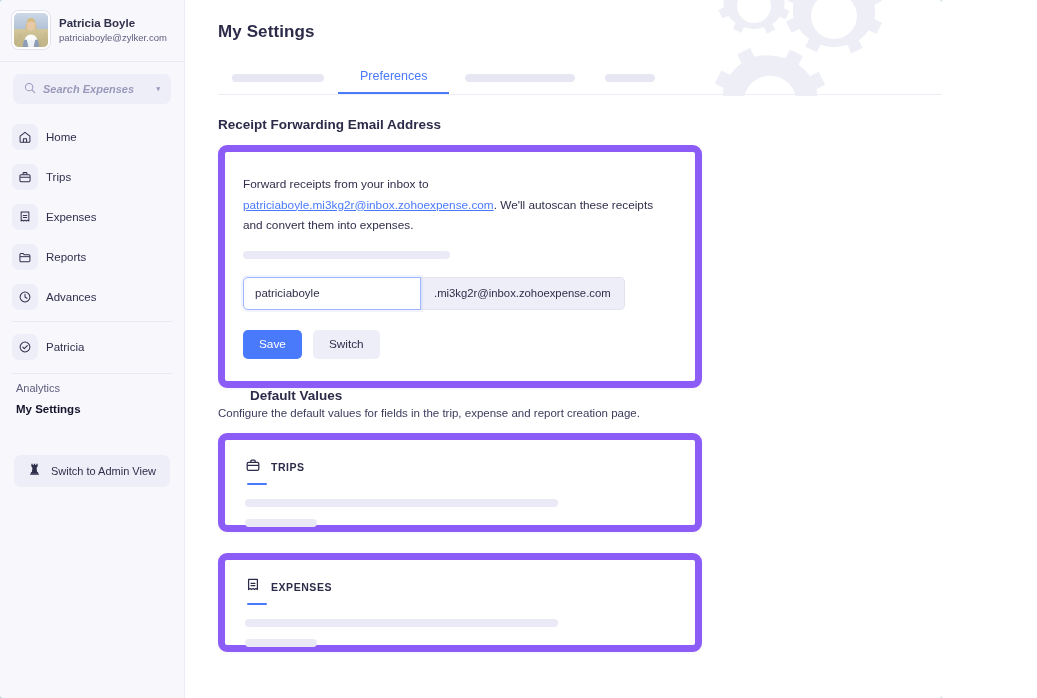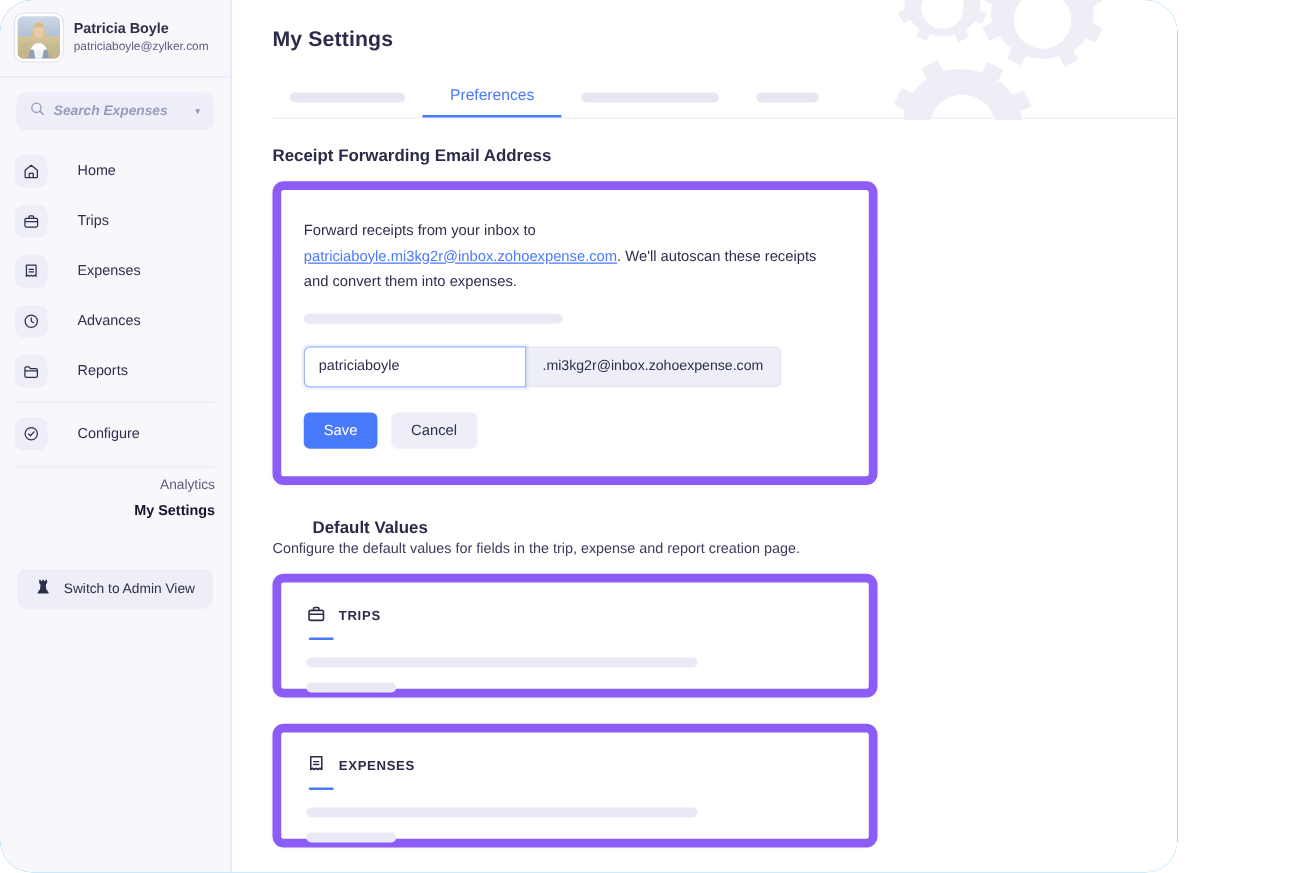--- a/index.html
+++ b/index.html
@@ -7,22 +7,22 @@
   html, body {
     width: 1037px; height: 698px;
     background: #ffffff;
     font-family: "Liberation Sans", sans-serif;
     overflow: hidden;
   }
   #app {
     position: relative;
     width: 942px; height: 698px;
     display: flex;
-    background: #0ea5e9;
-    border-radius: 26px;
+    background: #0369a1;
+    border-radius: 2px;
     overflow: hidden;
   }
 
   
   .sidebar {
     width: 185px; height: 698px;
     background: #f7f7fc;
     border-right: 1px solid #ebebf5;
     display: flex; flex-direction: column;
     flex: 0 0 185px;
@@ -88,38 +88,38 @@
     gap: 7px; padding: 0 11px; font-weight: bold;
   }
   .search-text {
     font-size: 11px; color: #9a99bb; font-style: italic;
     flex: 1; white-space: nowrap;
   }
   .search-caret { font-size: 7px; color: #9a99bb; }
 
   .nav { padding: 4px 12px 0 12px; }
   .nav-item {
-    display: flex; align-items: center; gap: 24px;
+    display: flex; align-items: center; gap: 8px;
     padding: 6px 0 6px 0;
     margin-bottom: 2px;
     cursor: pointer;
   }
   .nav-icon {
     width: 26px; height: 26px; border-radius: 7px;
     background: #eeeef8;
     display: flex; align-items: center; justify-content: center;
     flex: 0 0 26px;
   }
   .nav-label { font-size: 11.5px; color: #2f2e4b; }
   .nav-sep {
     height: 1px; background: #eaeaf4;
     margin: 5px 0 6px 0;
   }
 
-  .section-block { padding: 8px 12px 0 16px; text-align: right; }
+  .section-block { padding: 8px 12px 0 16px; }
   .sec-analytics {
     font-size: 11px; color: #5e5d7e;
     padding-bottom: 9px;
   }
   .sec-mysettings {
     font-size: 11.5px; color: #14132b; font-weight: bold;
   }
 
   .admin-wrap { padding: 40px 14px 0 14px; text-align: right; }
   .admin-btn {
@@ -356,47 +356,47 @@
             <path d="M3.6 2.4h8.8v10.2l-1.5-1-1.4 1-1.5-1-1.5 1-1.4-1-1.5 1z" stroke="#2f2e4b" stroke-width="1.15" stroke-linejoin="round"></path>
             <path d="M6 6.3h4M6 8.6h4" stroke="#2f2e4b" stroke-width="1.1" stroke-linecap="round"></path>
           </svg>
         </span>
         <span class="nav-label">Expenses</span>
       </div>
 
       <div class="nav-item">
         <span class="nav-icon">
           <svg width="14" height="14" viewBox="0 0 16 16" fill="none">
-            <circle cx="8" cy="8" r="5.6" stroke="#2f2e4b" stroke-width="1.15"></circle>
-            <path d="M8 4.9V8l2.2 1.4" stroke="#2f2e4b" stroke-width="1.15" stroke-linecap="round" stroke-linejoin="round"></path>
-          </svg>
-        </span>
-        <span class="nav-label">Advances</span>
+            <path d="M2.2 5.2a1.2 1.2 0 0 1 1.2-1.2h2.5l1.3 1.5h5.2a1.2 1.2 0 0 1 1.2 1.2v5.6a1.2 1.2 0 0 1-1.2 1.2H3.4a1.2 1.2 0 0 1-1.2-1.2z" stroke="#2f2e4b" stroke-width="1.15" stroke-linejoin="round"></path>
+            <path d="M2.3 7.6h11.4" stroke="#2f2e4b" stroke-width="1.1"></path>
+          </svg>
+        </span>
+        <span class="nav-label">Reports</span>
       </div>
 
       <div class="nav-item">
         <span class="nav-icon">
           <svg width="14" height="14" viewBox="0 0 16 16" fill="none">
-            <path d="M2.2 5.2a1.2 1.2 0 0 1 1.2-1.2h2.5l1.3 1.5h5.2a1.2 1.2 0 0 1 1.2 1.2v5.6a1.2 1.2 0 0 1-1.2 1.2H3.4a1.2 1.2 0 0 1-1.2-1.2z" stroke="#2f2e4b" stroke-width="1.15" stroke-linejoin="round"></path>
-            <path d="M2.3 7.6h11.4" stroke="#2f2e4b" stroke-width="1.1"></path>
-          </svg>
-        </span>
-        <span class="nav-label">Reports</span>
+            <circle cx="8" cy="8" r="5.6" stroke="#2f2e4b" stroke-width="1.15"></circle>
+            <path d="M8 4.9V8l2.2 1.4" stroke="#2f2e4b" stroke-width="1.15" stroke-linecap="round" stroke-linejoin="round"></path>
+          </svg>
+        </span>
+        <span class="nav-label">Advances</span>
       </div>
 
       <div class="nav-sep"></div>
 
       <div class="nav-item">
         <span class="nav-icon">
           <svg width="14" height="14" viewBox="0 0 16 16" fill="none">
             <circle cx="8" cy="8" r="5.6" stroke="#2f2e4b" stroke-width="1.15"></circle>
             <path d="M5.5 8.1 7.2 9.8l3.4-3.5" stroke="#2f2e4b" stroke-width="1.2" stroke-linecap="round" stroke-linejoin="round"></path>
           </svg>
         </span>
-        <span class="nav-label">Configure</span>
+        <span class="nav-label">Patricia</span>
       </div>
     </nav>
 
     <div class="nav-sep" style="margin:5px 12px 0 12px;"></div>
 
     <div class="section-block">
       <div class="sec-analytics">Analytics</div>
       <div class="sec-mysettings">My Settings</div>
     </div>
 
@@ -457,25 +457,25 @@
 
         <div class="ph-bar" style="width:207px;margin-top:15px;"></div>
 
         <div class="email-row">
           <input class="email-input" type="text" value="patriciaboyle" style="">
           <div class="email-suffix">.mi3kg2r@inbox.zohoexpense.com</div>
         </div>
 
         <div class="btn-row">
           <button class="btn btn-save">Save</button>
-          <button class="btn btn-cancel">Cancel</button>
-        </div>
-      </div>
-
-      <div class="sec-title" style="margin-top:26px;margin-bottom:0;padding-left:32px;">Default Values</div>
+          <button class="btn btn-cancel">Switch</button>
+        </div>
+      </div>
+
+      <div class="sec-title" style="margin-bottom:0;padding-left:32px;">Default Values</div>
       <div class="sec-sub">Configure the default values for fields in the trip, expense and report creation page.</div>
 
       <div class="card dv-card">
         <div class="dv-head">
           <span>
             <svg width="16" height="16" viewBox="0 0 16 16" fill="none">
               <rect x="2.2" y="5.3" width="11.6" height="8" rx="1.4" stroke="#2c2b49" stroke-width="1.25"></rect>
               <path d="M5.8 5.2V4a1 1 0 0 1 1-1h2.4a1 1 0 0 1 1 1v1.2" stroke="#2c2b49" stroke-width="1.25" stroke-linejoin="round"></path>
               <path d="M2.4 8.4h11.2" stroke="#2c2b49" stroke-width="1.25"></path>
             </svg>

